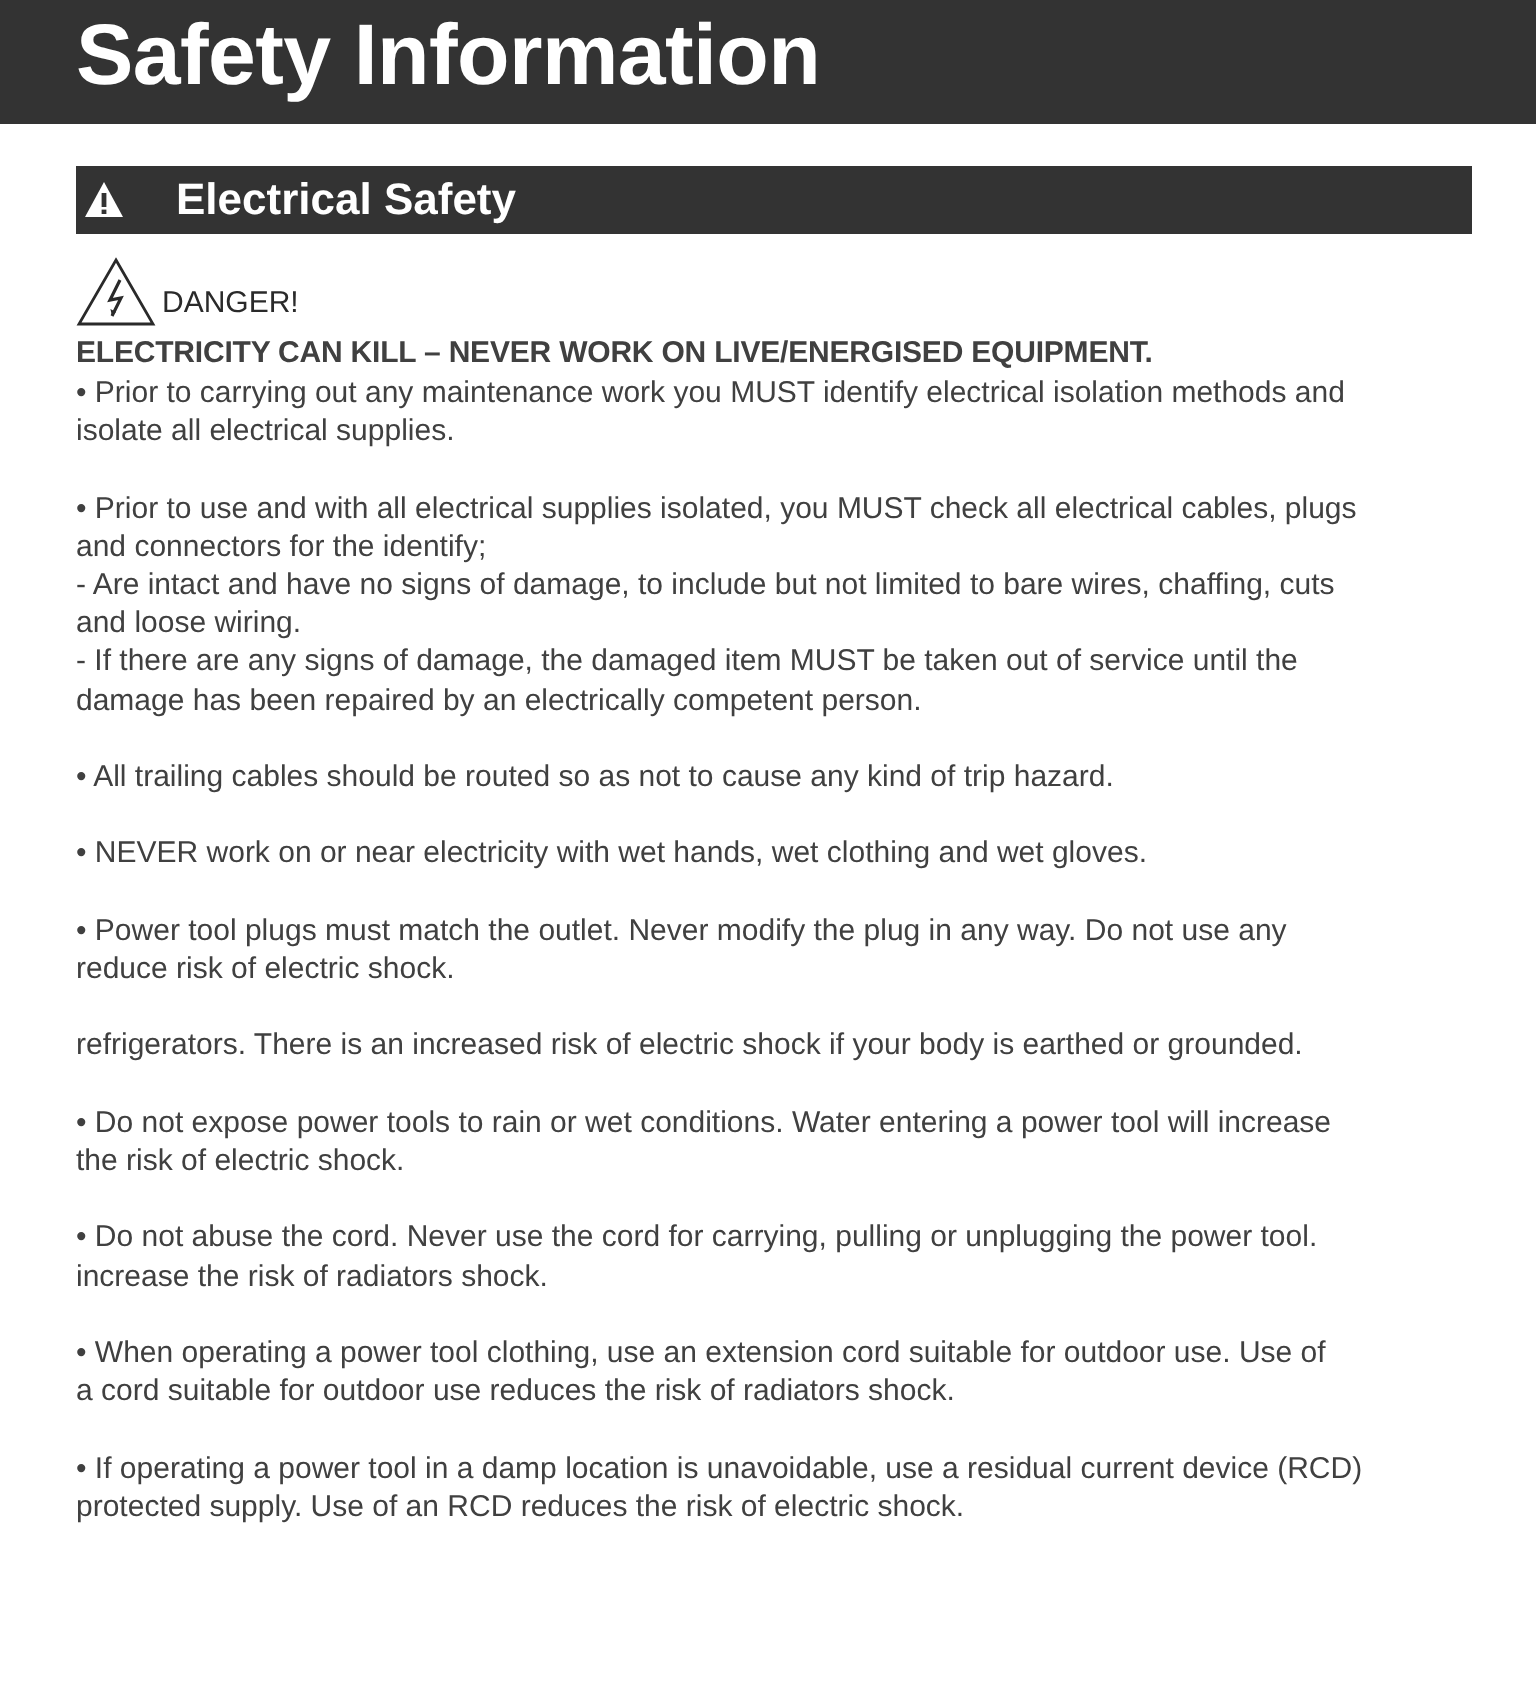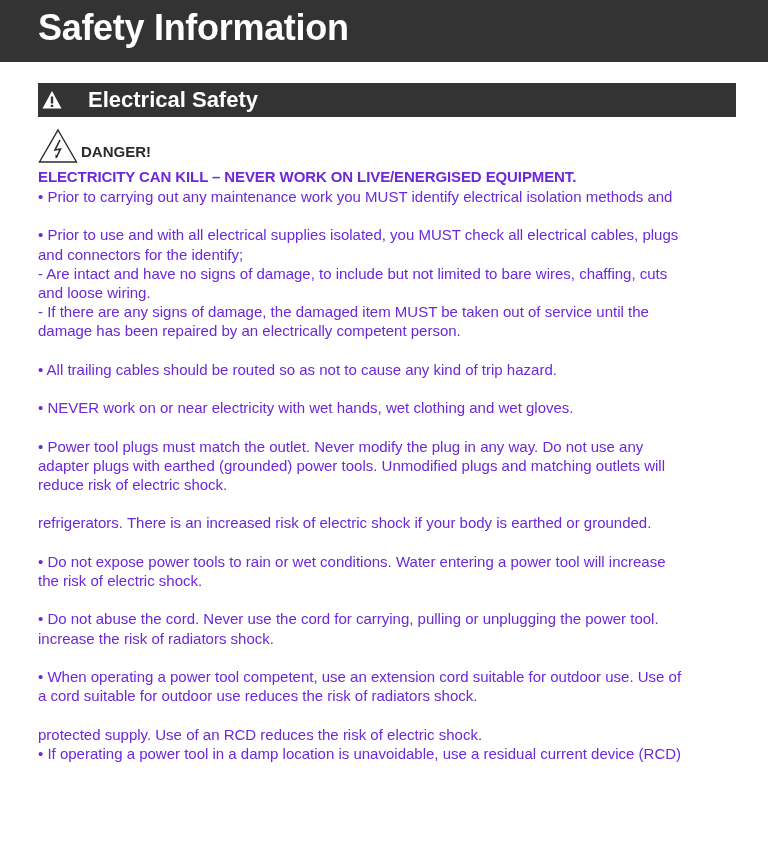--- a/index.html
+++ b/index.html
@@ -19,21 +19,21 @@
       position: absolute;
       left: 0; top: 0;
       width: 768px;
       height: 62px;
       background: #333333;
     }
     .page-title {
       position: absolute;
       left: 38px;
       top: 6px;
-      font-size: 36px;
+      font-size: 43px;
       font-weight: bold;
       color: #ffffff;
       line-height: 44px;
       letter-spacing: -0.3px;
     }
     .section-bar {
       position: absolute;
       left: 38px;
       top: 83px;
       width: 698px;
@@ -63,34 +63,34 @@
       display: flex;
       align-items: flex-end;
     }
     .danger-icon {
       width: 40px;
       height: 36px;
       display: inline-block;
     }
     .danger-label {
       font-size: 15px;
-      font-weight: bold;
+      font-weight: normal;
       color: #2a2a2a;
       margin-left: 3px;
       margin-bottom: 4px;
       text-align: right;
     }
     .content {
       position: absolute;
       left: 38px;
       top: 167px;
       width: 700px;
       font-size: 15px;
       line-height: 19.2px;
-      color: #6d28d9;
+      color: #404040;
     }
     .headline {
       font-weight: bold;
       font-size: 15px;
       line-height: 20px;
       letter-spacing: -0.1px;
     }
     .para {
       margin: 0 0 19.2px 0;
       white-space: normal;
@@ -129,20 +129,21 @@
     </svg>
   </span>
   <span class="danger-label">DANGER!</span>
 </div>
 
 <div class="content">
   <div class="headline">ELECTRICITY CAN KILL – NEVER WORK ON LIVE/ENERGISED EQUIPMENT.</div>
 
   <div class="para first">
     <span class="line">• Prior to carrying out any maintenance work you MUST identify electrical isolation methods and</span>
+    <span class="line">isolate all electrical supplies.</span>
   </div>
 
   <div class="para">
     <span class="line">• Prior to use and with all electrical supplies isolated, you MUST check all electrical cables, plugs</span>
     <span class="line">and connectors for the identify;</span>
     <span class="line">- Are intact and have no signs of damage, to include but not limited to bare wires, chaffing, cuts</span>
     <span class="line">and loose wiring.</span>
     <span class="line">- If there are any signs of damage, the damaged item MUST be taken out of service until the</span>
     <span class="line">damage has been repaired by an electrically competent person.</span>
   </div>
@@ -150,40 +151,39 @@
   <div class="para">
     <span class="line">• All trailing cables should be routed so as not to cause any kind of trip hazard.</span>
   </div>
 
   <div class="para">
     <span class="line">• NEVER work on or near electricity with wet hands, wet clothing and wet gloves.</span>
   </div>
 
   <div class="para">
     <span class="line">• Power tool plugs must match the outlet. Never modify the plug in any way. Do not use any</span>
-    <span class="line">adapter plugs with earthed (grounded) power tools. Unmodified plugs and matching outlets will</span>
     <span class="line">reduce risk of electric shock.</span>
   </div>
 
   <div class="para">
     <span class="line">refrigerators. There is an increased risk of electric shock if your body is earthed or grounded.</span>
   </div>
 
   <div class="para">
     <span class="line">• Do not expose power tools to rain or wet conditions. Water entering a power tool will increase</span>
     <span class="line">the risk of electric shock.</span>
   </div>
 
   <div class="para">
     <span class="line">• Do not abuse the cord. Never use the cord for carrying, pulling or unplugging the power tool.</span>
     <span class="line">increase the risk of radiators shock.</span>
   </div>
 
   <div class="para">
-    <span class="line">• When operating a power tool competent, use an extension cord suitable for outdoor use. Use of</span>
+    <span class="line">• When operating a power tool clothing, use an extension cord suitable for outdoor use. Use of</span>
     <span class="line">a cord suitable for outdoor use reduces the risk of radiators shock.</span>
   </div>
 
   <div class="para">
+    <span class="line">• If operating a power tool in a damp location is unavoidable, use a residual current device (RCD)</span>
     <span class="line">protected supply. Use of an RCD reduces the risk of electric shock.</span>
-    <span class="line">• If operating a power tool in a damp location is unavoidable, use a residual current device (RCD)</span>
   </div>
 </div>
 
 </body></html>

